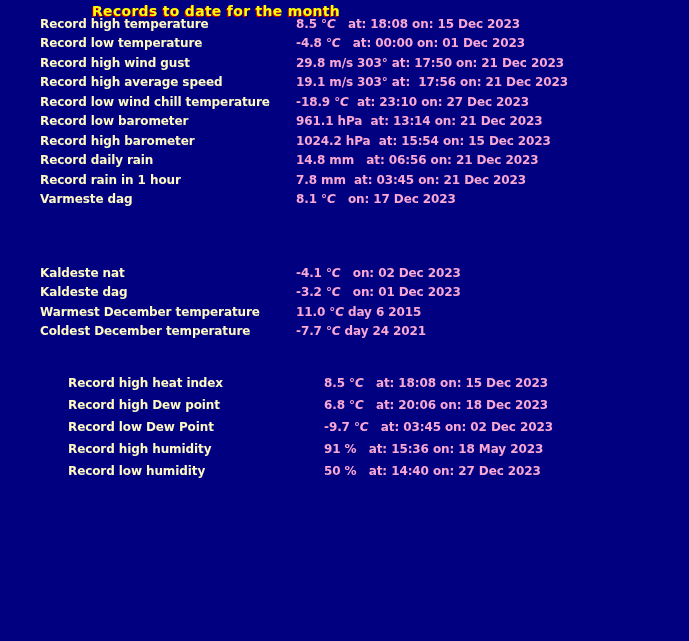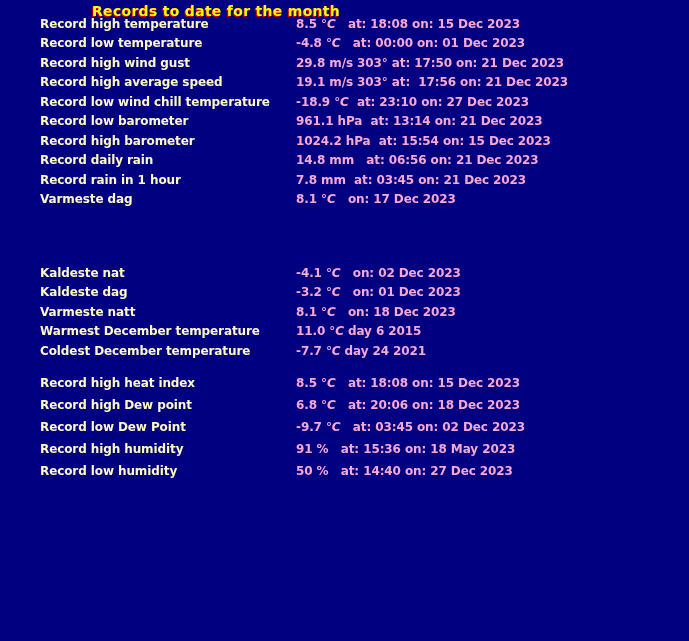--- a/index.html
+++ b/index.html
@@ -34,21 +34,21 @@
     left: 40px;
     right: 0;
   }
   .s1 { top: 14px; }
   .s2 { top: 263px; }
   .s3 { top: 372px; }
   .row {
     position: relative;
     height: 19.5px;
   }
-  .s3 .row { height: 22px; }
+  .s3 .row { height: 22px; margin-left: 28px; }
   .row .label,
   .row .value {
     position: absolute;
     top: 50%;
     transform: translateY(-50%);
     font-size: 12px;
     white-space: pre;
     letter-spacing: -0.1px;
   }
   .row .label {
@@ -114,24 +114,20 @@
   <div class="section s2">
     <div class="row">
       <span class="label">Kaldeste nat</span>
       <span class="value">-4.1 °<i>C</i>   on: 02 Dec 2023</span>
     </div>
     <div class="row">
       <span class="label">Kaldeste dag</span>
       <span class="value">-3.2 °<i>C</i>   on: 01 Dec 2023</span>
     </div>
     <div class="row">
-      <span class="label">Varmeste natt</span>
-      <span class="value">8.1 °<i>C</i>   on: 18 Dec 2023</span>
-    </div>
-    <div class="row">
       <span class="label">Warmest December temperature</span>
       <span class="value">11.0 °<i>C</i> day 6 2015</span>
     </div>
     <div class="row">
       <span class="label">Coldest December temperature</span>
       <span class="value">-7.7 °<i>C</i> day 24 2021</span>
     </div>
   </div>
 
   <div class="section s3">

